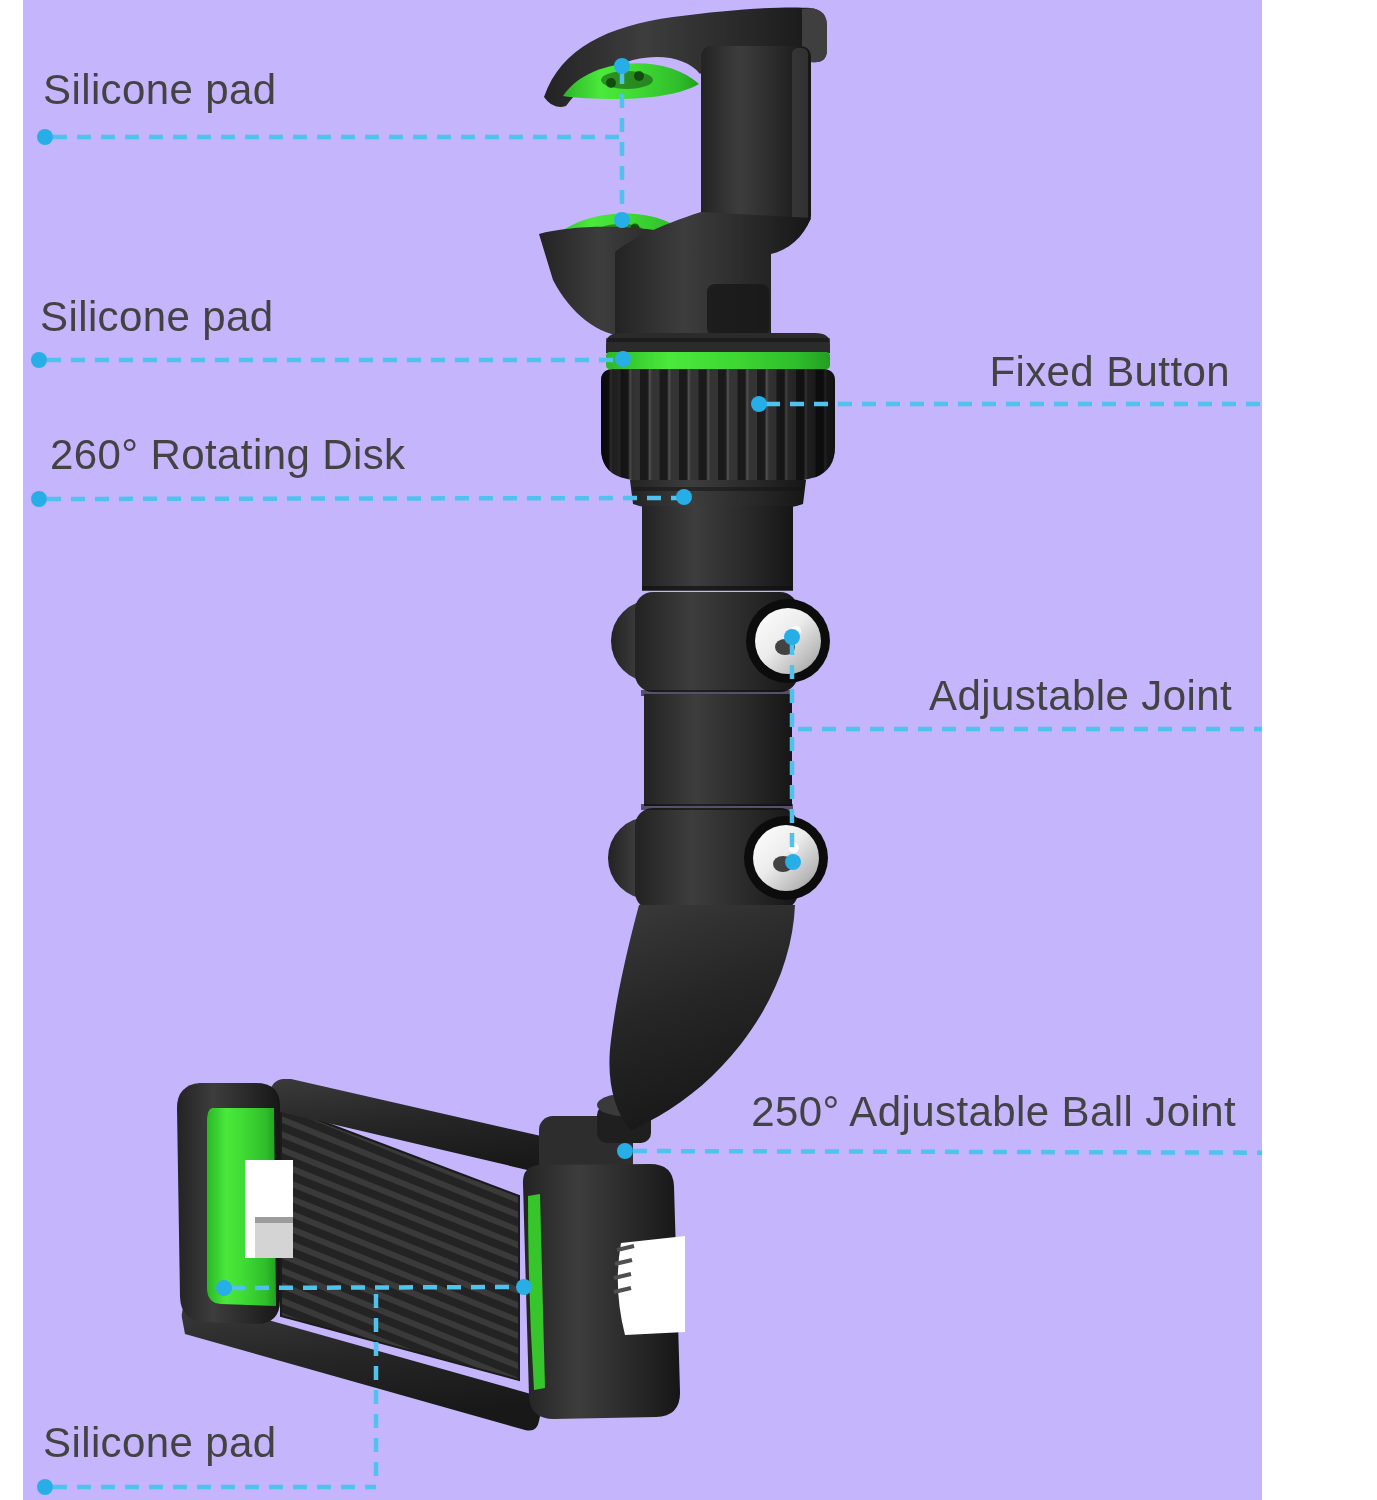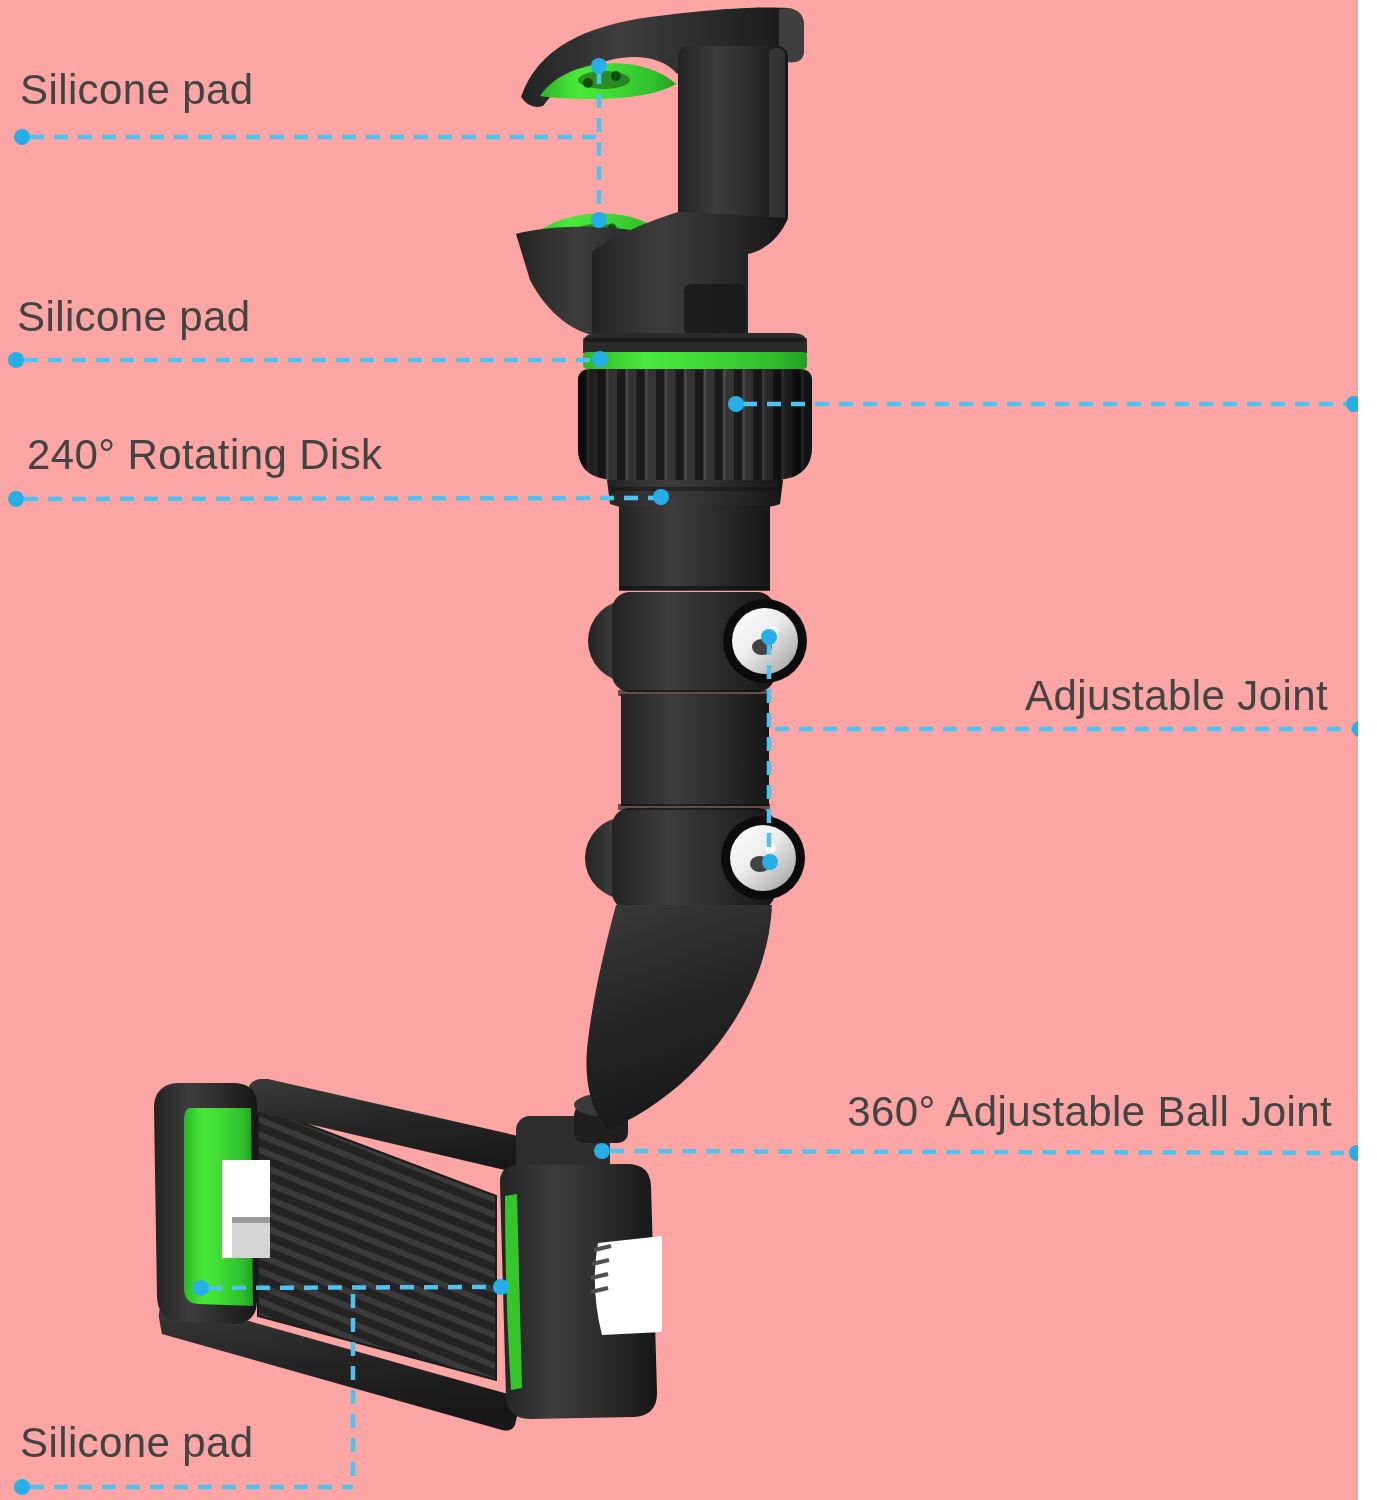--- a/index.html
+++ b/index.html
@@ -1,17 +1,17 @@
 <!DOCTYPE html>
 <html><head>
 <meta charset="utf-8">
 <style>
   html,body{margin:0;padding:0;background:#ffffff;}
-  .stage{position:relative;width:1358px;height:1500px;background:#fca5a5;overflow:hidden;
-         font-family:"Liberation Sans",sans-serif;}
+  .stage{position:relative;width:1239px;height:1500px;background:#c4b5fd;overflow:hidden;
+         font-family:"Liberation Sans",sans-serif;margin-left:23px;}
   svg.art{position:absolute;left:0;top:0;}
   .lbl{position:absolute;font-size:42px;line-height:1.06;color:#434343;white-space:nowrap;
        letter-spacing:.4px;}
   .lbl-r{text-align:right;}
 </style>
 </head>
 <body>
 
 <div class="stage">
 
@@ -183,21 +183,22 @@
       <circle cx="201" cy="1288" r="8"></circle>
         <circle cx="501" cy="1287" r="8"></circle>
       <circle cx="22" cy="1487" r="8"></circle>
     </g>
   </svg>
 
   <div class="lbl" style="left:20px;top:68px">Silicone pad</div>
 
   <div class="lbl" style="left:17px;top:295px">Silicone pad</div>
 
-  <div class="lbl" style="left:27px;top:433px">240° Rotating Disk</div>
-
+  <div class="lbl" style="left:27px;top:433px">260° Rotating Disk</div>
+
+  <div class="lbl lbl-r" style="right:32px;top:350px">Fixed Button</div>
 
   <div class="lbl lbl-r" style="right:30px;top:674px">Adjustable Joint</div>
 
-  <div class="lbl lbl-r" style="right:26px;top:1090px">360° Adjustable Ball Joint</div>
+  <div class="lbl lbl-r" style="right:26px;top:1090px">250° Adjustable Ball Joint</div>
 
   <div class="lbl" style="left:20px;top:1421px">Silicone pad</div>
 </div>
 
 </body></html>

